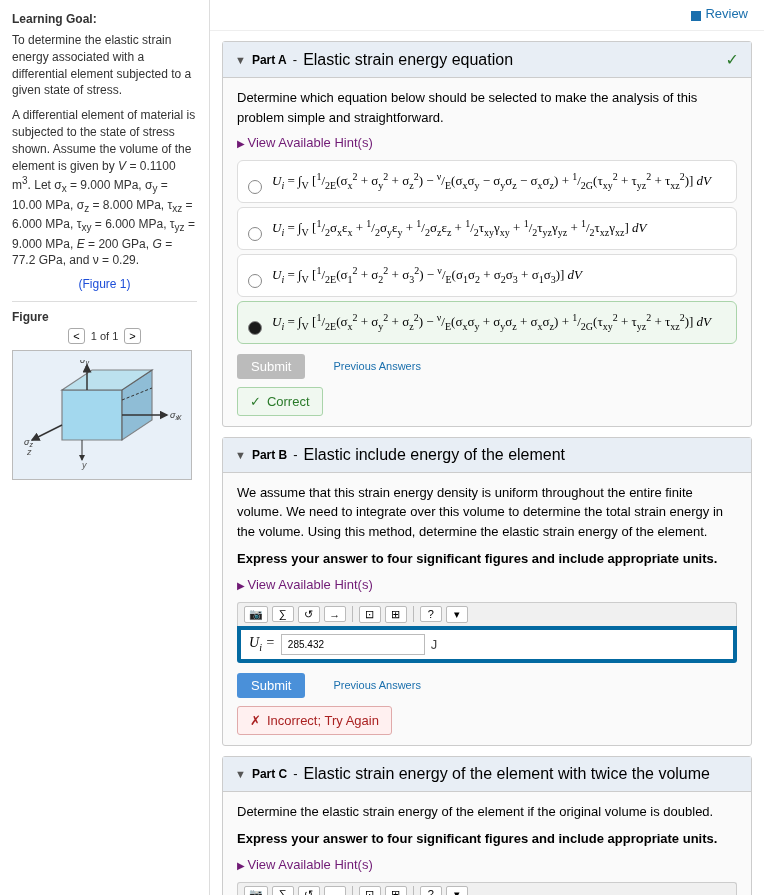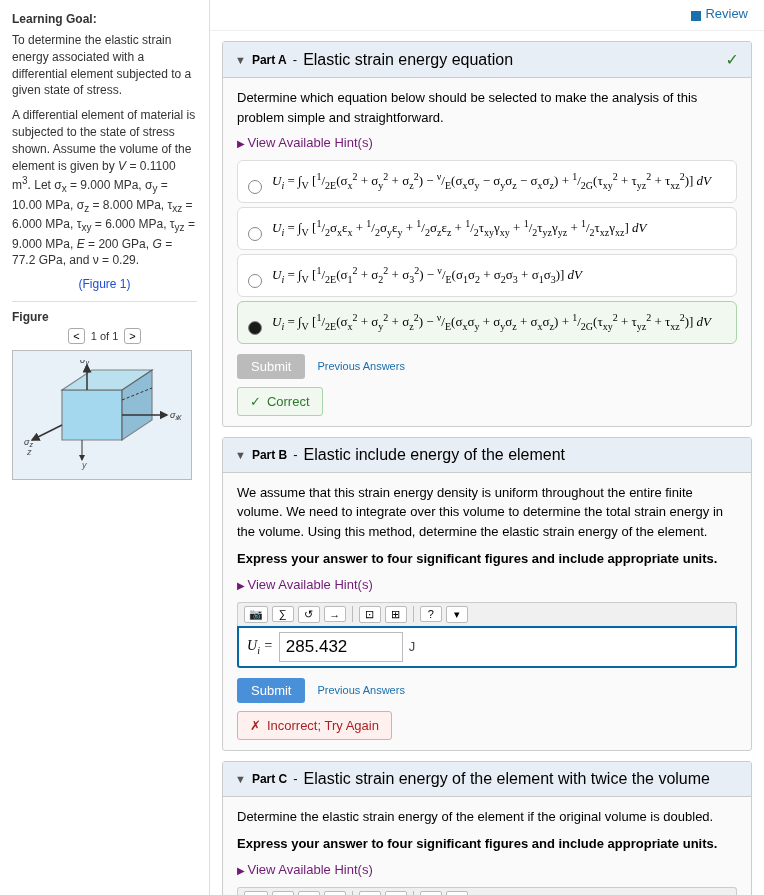--- a/index.html
+++ b/index.html
@@ -104,21 +104,21 @@
     }
     .equation-option.selected-correct {
       background: #f0f8f0;
       border-color: #aad4aa;
     }
     .eq-radio { width: 14px; height: 14px; border: 1px solid #888; border-radius: 50%; margin-right: 10px; background: #fff; flex-shrink: 0; }
     .eq-radio.filled { background: #1a1a1a; }
     .eq-text { font-size: 13px; font-family: "Times New Roman", serif; line-height: 1.6; }
 
     
-    .submit-row { display: flex; align-items: center; gap: 12px; margin-top: 10px; }
+    .submit-row { display: flex; align-items: center; gap: 28px; margin-top: 10px; }
     .btn-submit {
       background: #4a90d9;
       color: #fff;
       border: none;
       padding: 5px 14px;
       border-radius: 3px;
       cursor: pointer;
       font-size: 13px;
     }
     .btn-submit-disabled {
@@ -179,31 +179,31 @@
       min-width: 22px;
       text-align: center;
     }
     .toolbar-sep { width: 1px; height: 16px; background: #bbb; margin: 0 2px; }
 
     .input-row {
       display: flex;
       align-items: center;
       gap: 6px;
       margin-top: 0;
-      border: 2px solid #0369a1;
+      border: 4px solid #0369a1;
       border-radius: 0 0 3px 3px;
       padding: 4px 8px;
       background: #fff;
     }
     .var-label { font-family: "Times New Roman", serif; font-style: italic; font-size: 14px; }
     .answer-input {
       border: 1px solid #bbb;
       padding: 4px 6px;
-      font-size: 17px;
-      width: 124px;
+      font-size: 10px;
+      width: 144px;
       outline: none;
     }
     .unit-label { font-size: 13px; color: #444; }
 
     
     .bold { font-weight: bold; }
 
     
     .cube-svg { width: 160px; height: 110px; }
 

